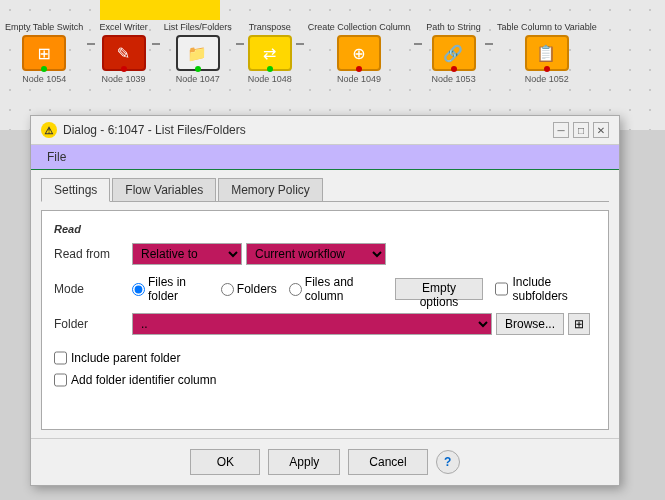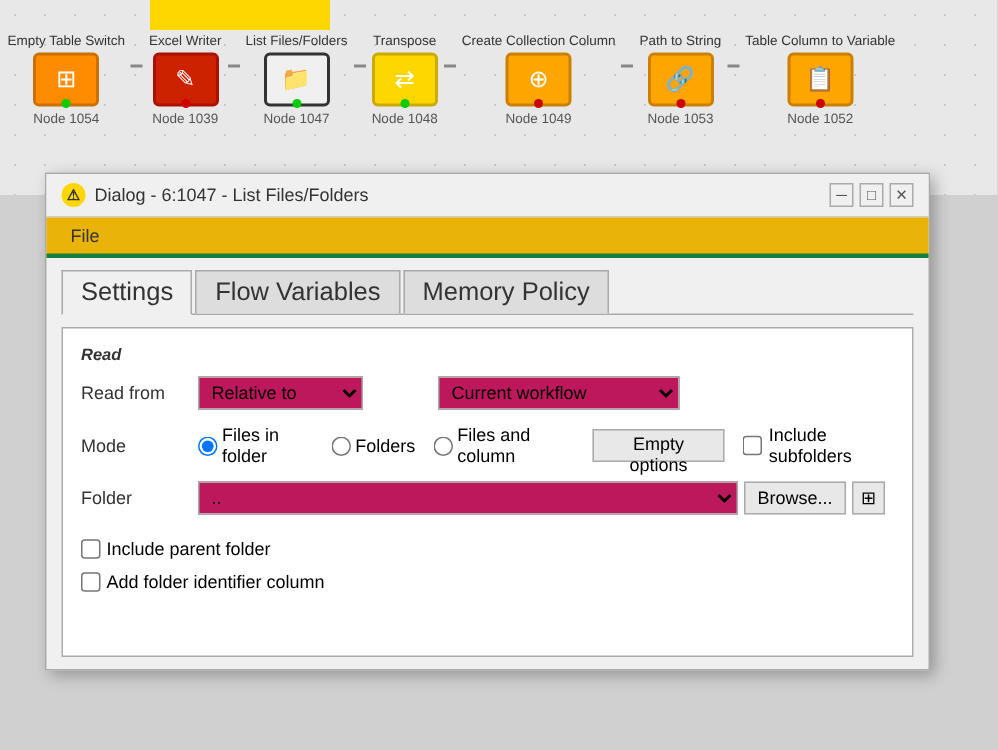--- a/index.html
+++ b/index.html
@@ -162,22 +162,22 @@
       border: 1px solid #aaa;
       cursor: pointer;
       display: flex; align-items: center; justify-content: center;
       font-size: 10px;
       color: #555;
     }
 
     
     .dialog-menubar {
       padding: 3px 10px;
-      background: #eab308;
-      border-bottom: 3px solid #15803d;
+      background: #c4b5fd;
+      border-bottom: 1px solid #15803d;
     }
 
     .menu-item {
       display: inline-block;
       padding: 2px 6px;
       font-size: 12px;
       color: #333;
       cursor: pointer;
     }
 
@@ -188,21 +188,21 @@
 
     .tab-bar {
       display: flex;
       gap: 0;
       border-bottom: 1px solid #aaa;
       margin-bottom: 8px;
     }
 
     .tab {
       padding: 4px 12px;
-      font-size: 17px;
+      font-size: 12px;
       cursor: pointer;
       background: #ddd;
       border: 1px solid #aaa;
       border-bottom: none;
       color: #333;
       margin-right: 2px;
     }
 
     .tab.active {
       background: #f0f0f0;
@@ -250,21 +250,21 @@
     select {
       font-size: 12px;
       padding: 2px 4px;
       border: 1px solid #aaa;
       background: #be185d;
       cursor: pointer;
       height: 22px;
     }
 
     select.narrow { width: 110px; }
-    select.wide { width: 161px; margin-left: 46px; }
+    select.wide { width: 140px; }
     select.full { width: 360px; }
 
     .radio-group {
       display: flex;
       align-items: center;
       gap: 12px;
     }
 
     .radio-item {
       display: flex;
@@ -529,14 +529,20 @@
         </label>
         <label class="checkbox-item">
           <input type="checkbox" style="">
           <span>Add folder identifier column</span>
         </label>
       </div>
 
     </div>
   </div>
 
+  <div class="dialog-footer">
+    <button class="footer-btn">OK</button>
+    <button class="footer-btn">Apply</button>
+    <button class="footer-btn">Cancel</button>
+    <button class="help-btn">?</button>
+  </div>
 
 </div>
 
 </body></html>

